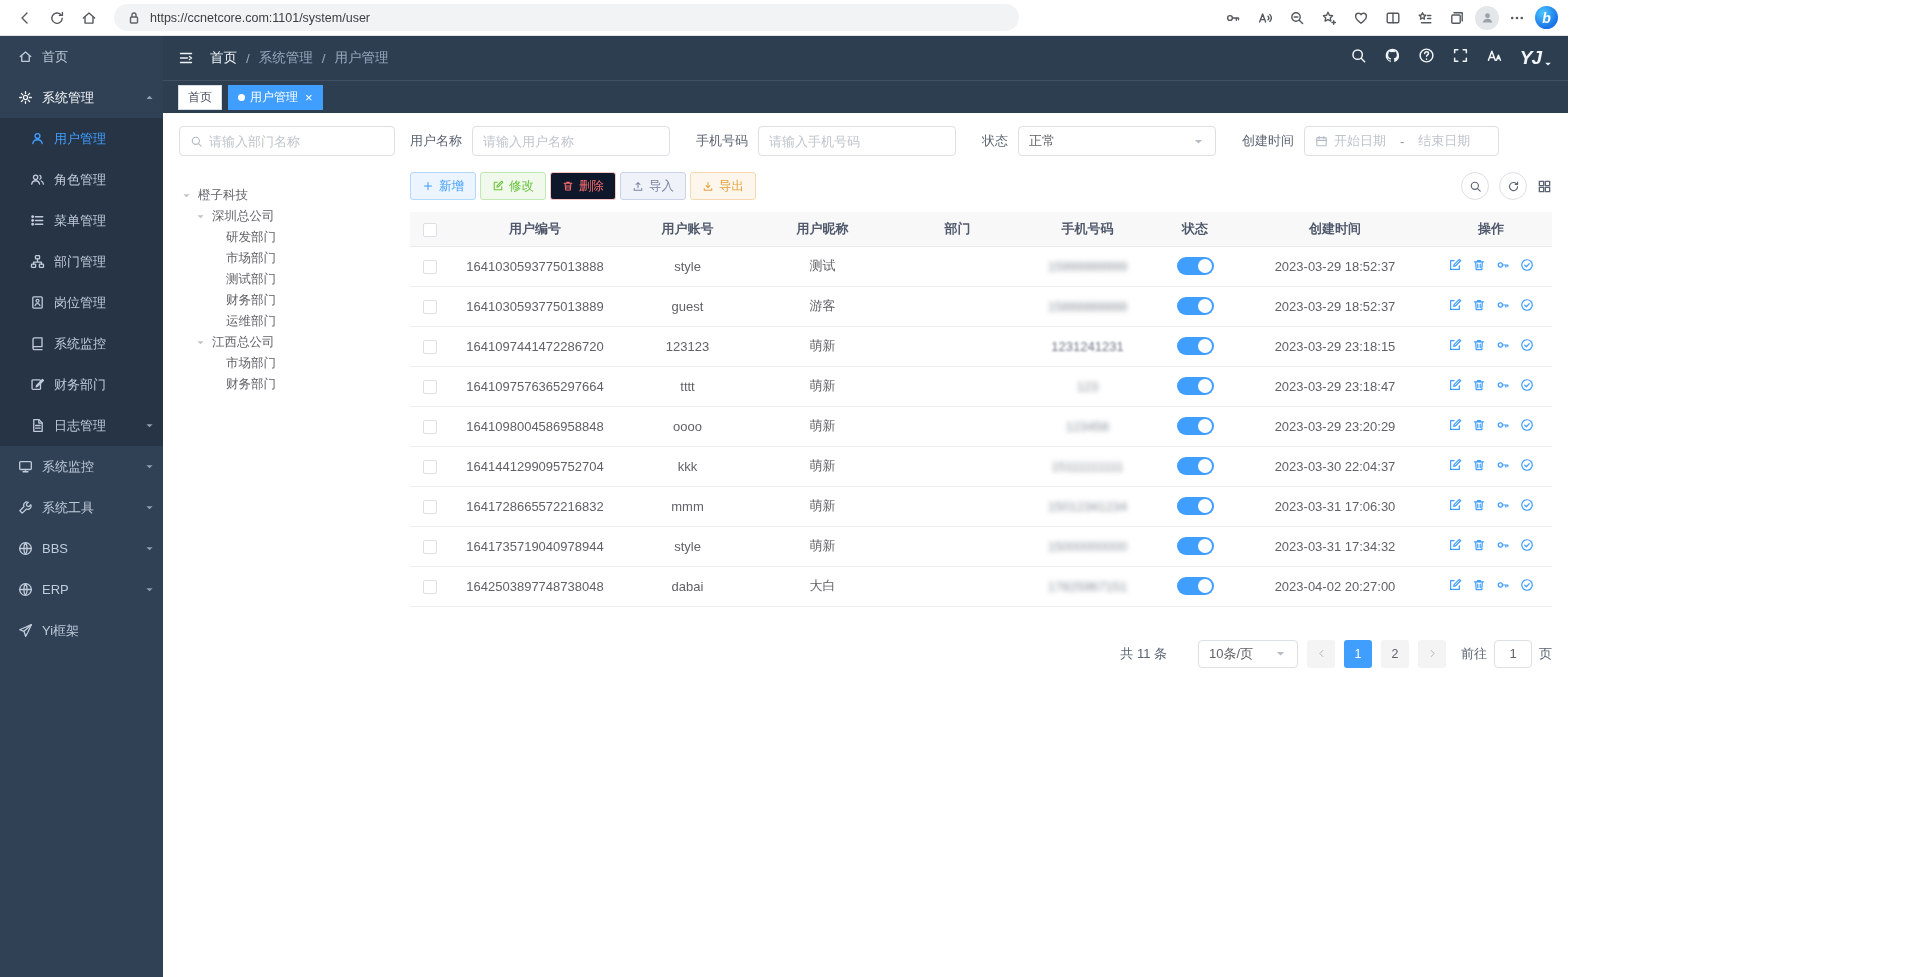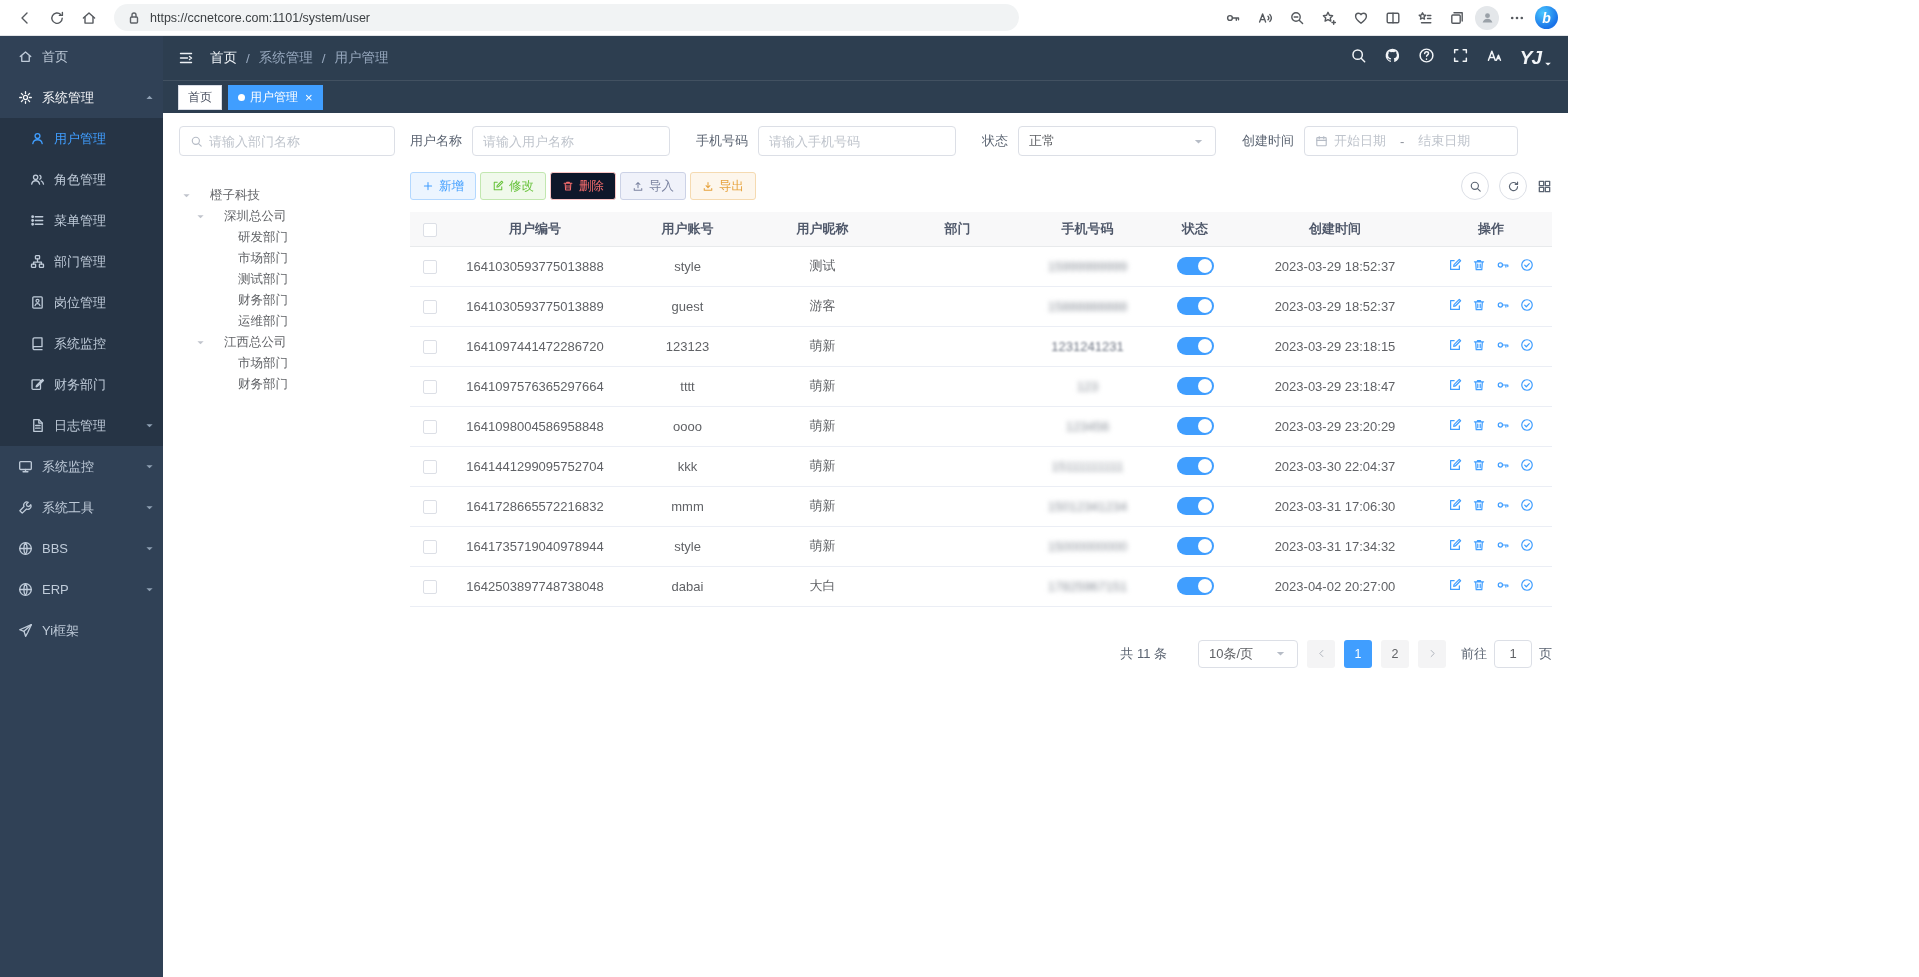--- a/index.html
+++ b/index.html
@@ -67,30 +67,30 @@
   .content{flex:1;background:#fff;padding:13px 16px;display:flex;gap:15px;overflow:hidden}
   .left-panel{width:216px;flex-shrink:0}
   .input{height:30px;border:1px solid #dcdfe6;border-radius:4px;background:#fff;display:flex;
     align-items:center;padding:0 10px;gap:6px;font-size:13px;color:#606266}
   .input input{border:none;outline:none;flex:1;min-width:0;font-size:13px;color:#606266;
     font-family:inherit;background:transparent}
   .input input::placeholder{color:#bfc4cc}
   .input .ico{color:#b6bcc6}
   .input .ico svg{width:13px;height:13px}
   .tree{margin-top:29px;font-size:12.5px;color:#606266}
-  .tree-node{height:21px;display:flex;align-items:center;gap:16px;cursor:pointer;white-space:nowrap}
+  .tree-node{height:21px;display:flex;align-items:center;gap:4px;cursor:pointer;white-space:nowrap}
   .tcaret{width:13px;display:inline-flex;color:#c0c4cc;flex-shrink:0}
   .tcaret svg{width:11px;height:11px}
 
   .right-panel{flex:1;min-width:0}
   .filter-row{display:flex;align-items:center}
   .fg{display:flex;align-items:center}
   .fg + .fg{margin-left:26px}
   .f-label{font-size:13px;color:#5b6472;font-weight:400;margin-right:10px;white-space:nowrap}
-  .w198{width:198px}.w195{width:214px}
+  .w198{width:198px}.w195{width:195px}
   .select-caret{margin-left:auto;color:#c0c4cc}
   .select-caret svg{width:11px;height:11px}
   .ph{color:#bfc4cc;white-space:nowrap}
   .dr-sep{color:#8b9099;margin:0 8px}
 
   .btn-row{margin-top:15px;display:flex;gap:13px}
   .btn{height:30px;padding:0 14px;border-radius:4px;font-size:13px;display:inline-flex;
     align-items:center;gap:5px;cursor:pointer;border:1px solid transparent;white-space:nowrap}
   .btn .ico svg{width:13px;height:13px}
   .btn.primary{background:#409eff;border-color:#409eff;color:#fff}

